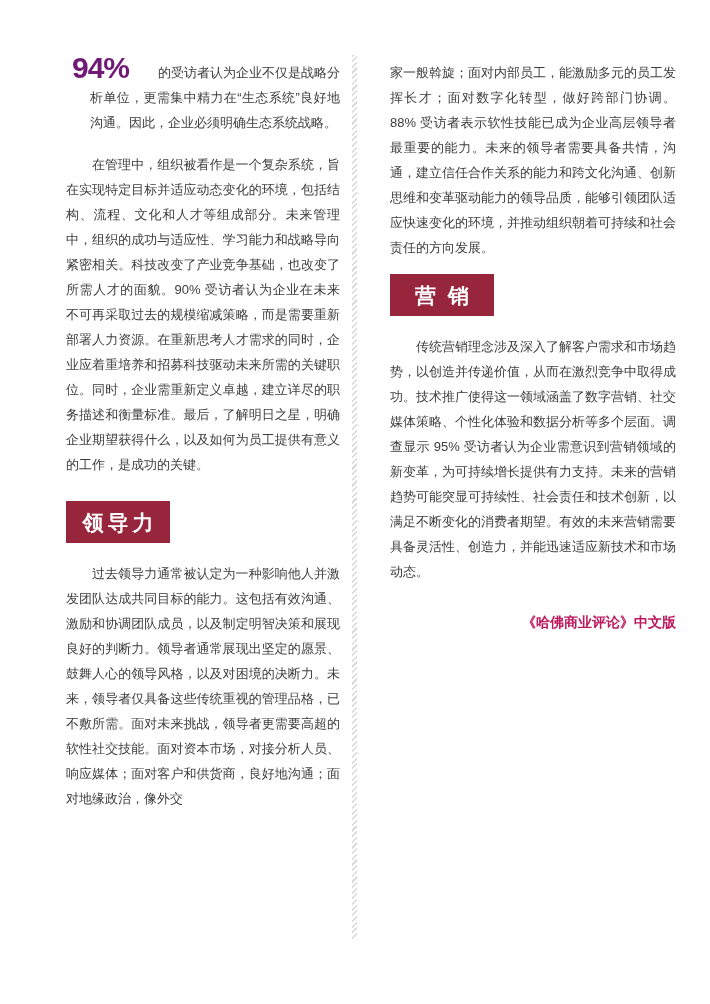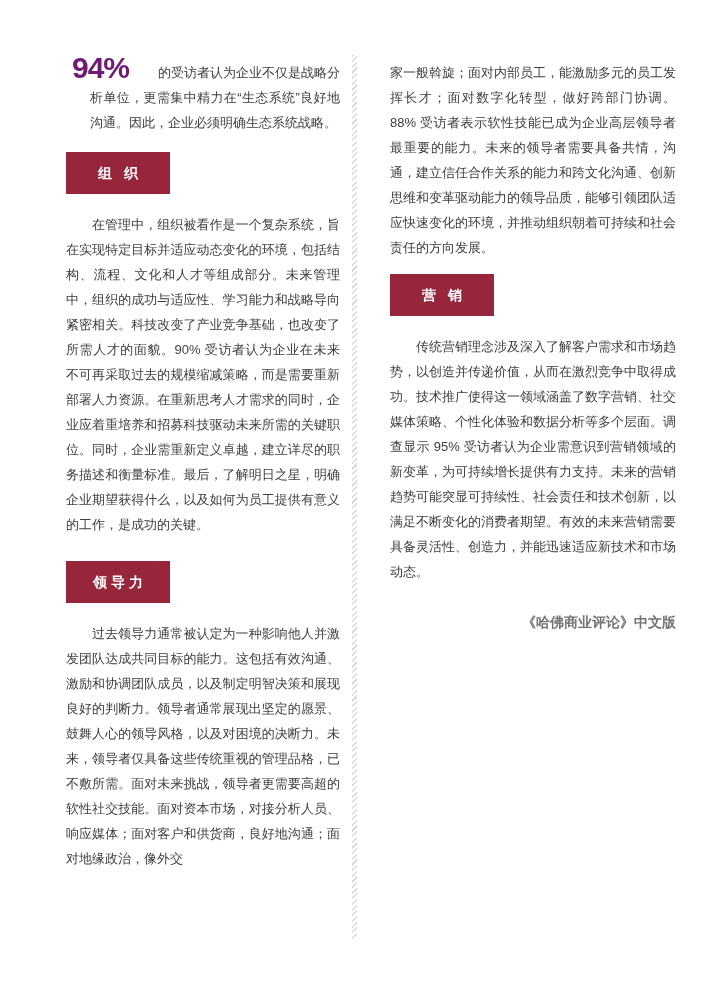--- a/index.html
+++ b/index.html
@@ -42,60 +42,59 @@
     color: #701a75;
     letter-spacing: -1px;
   }
   .stat-text { margin: 0; text-indent: 68px; }
 
   
   .h-box {
     width: 104px; height: 42px;
     background: #97253c;
     color: #ffffff;
-    font-size: 14px;
+    font-size: 21px;
     font-weight: bold;
     display: flex;
     align-items: center;
     justify-content: center;
     margin: 0 0 18px 0;
   }
   .h-box.spread2 { letter-spacing: 12px; padding-left: 12px; box-sizing: border-box; }
   .h-box.spread3 { letter-spacing: 4px;  padding-left: 4px;  box-sizing: border-box; }
 
   .para { margin: 0 0 24px 0; text-indent: 2em; }
   .para.no-indent { text-indent: 0; }
   .para.tight { margin-bottom: 14px; }
   .para.last { margin-bottom: 12px; }
 
   .credit {
     margin-top: 26px;
     text-align: right;
     font-weight: bold;
     font-size: 14px;
-    color: #737373;
+    color: #be185d;
   }
 </style>
 </head>
 <body>
 
 <div class="page">
 
   <div class="divider"></div>
 
   <div class="col col-left">
 
     <div class="stat">
       <span class="stat-num">94%</span>
       <p class="stat-text">的受访者认为企业不仅是战略分析单位，更需集中精力在“生态系统”良好地沟通。因此，企业必须明确生态系统战略。</p>
     </div>
 
 
 
-    <div class="h-box spread2">组织</div>
 
     <p class="para">在管理中，组织被看作是一个复杂系统，旨在实现特定目标并适应动态变化的环境，包括结构、流程、文化和人才等组成部分。未来管理中，组织的成功与适应性、学习能力和战略导向紧密相关。科技改变了产业竞争基础，也改变了所需人才的面貌。90% 受访者认为企业在未来不可再采取过去的规模缩减策略，而是需要重新部署人力资源。在重新思考人才需求的同时，企业应着重培养和招募科技驱动未来所需的关键职位。同时，企业需重新定义卓越，建立详尽的职务描述和衡量标准。最后，了解明日之星，明确企业期望获得什么，以及如何为员工提供有意义的工作，是成功的关键。</p>
 
     <div class="h-box spread3">领导力</div>
 
     <p class="para last">过去领导力通常被认定为一种影响他人并激发团队达成共同目标的能力。这包括有效沟通、激励和协调团队成员，以及制定明智决策和展现良好的判断力。领导者通常展现出坚定的愿景、鼓舞人心的领导风格，以及对困境的决断力。未来，领导者仅具备这些传统重视的管理品格，已不敷所需。面对未来挑战，领导者更需要高超的软性社交技能。面对资本市场，对接分析人员、响应媒体；面对客户和供货商，良好地沟通；面对地缘政治，像外交</p>
 
   </div>
 
   <div class="col col-right">

